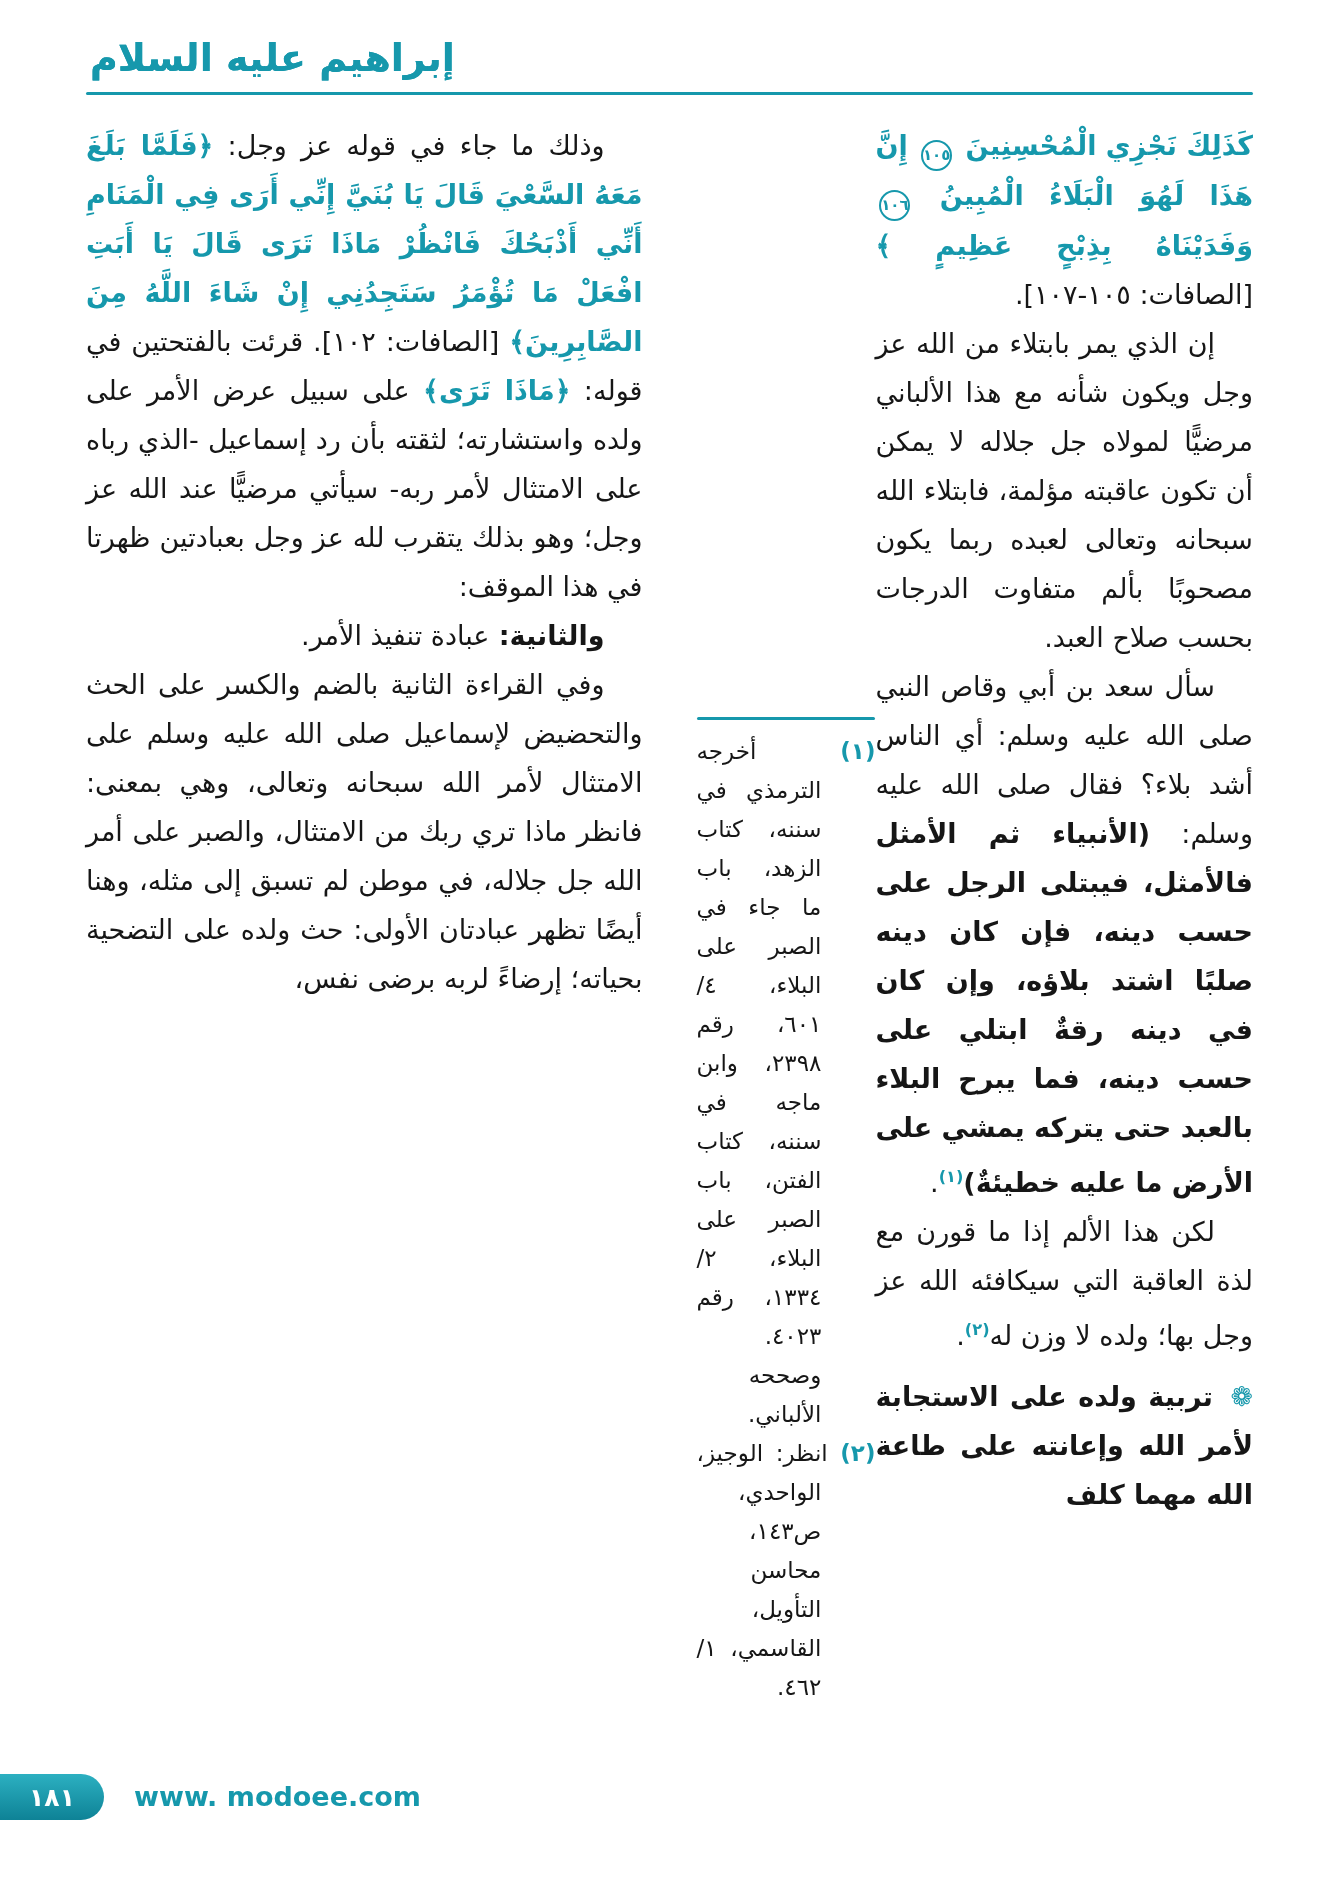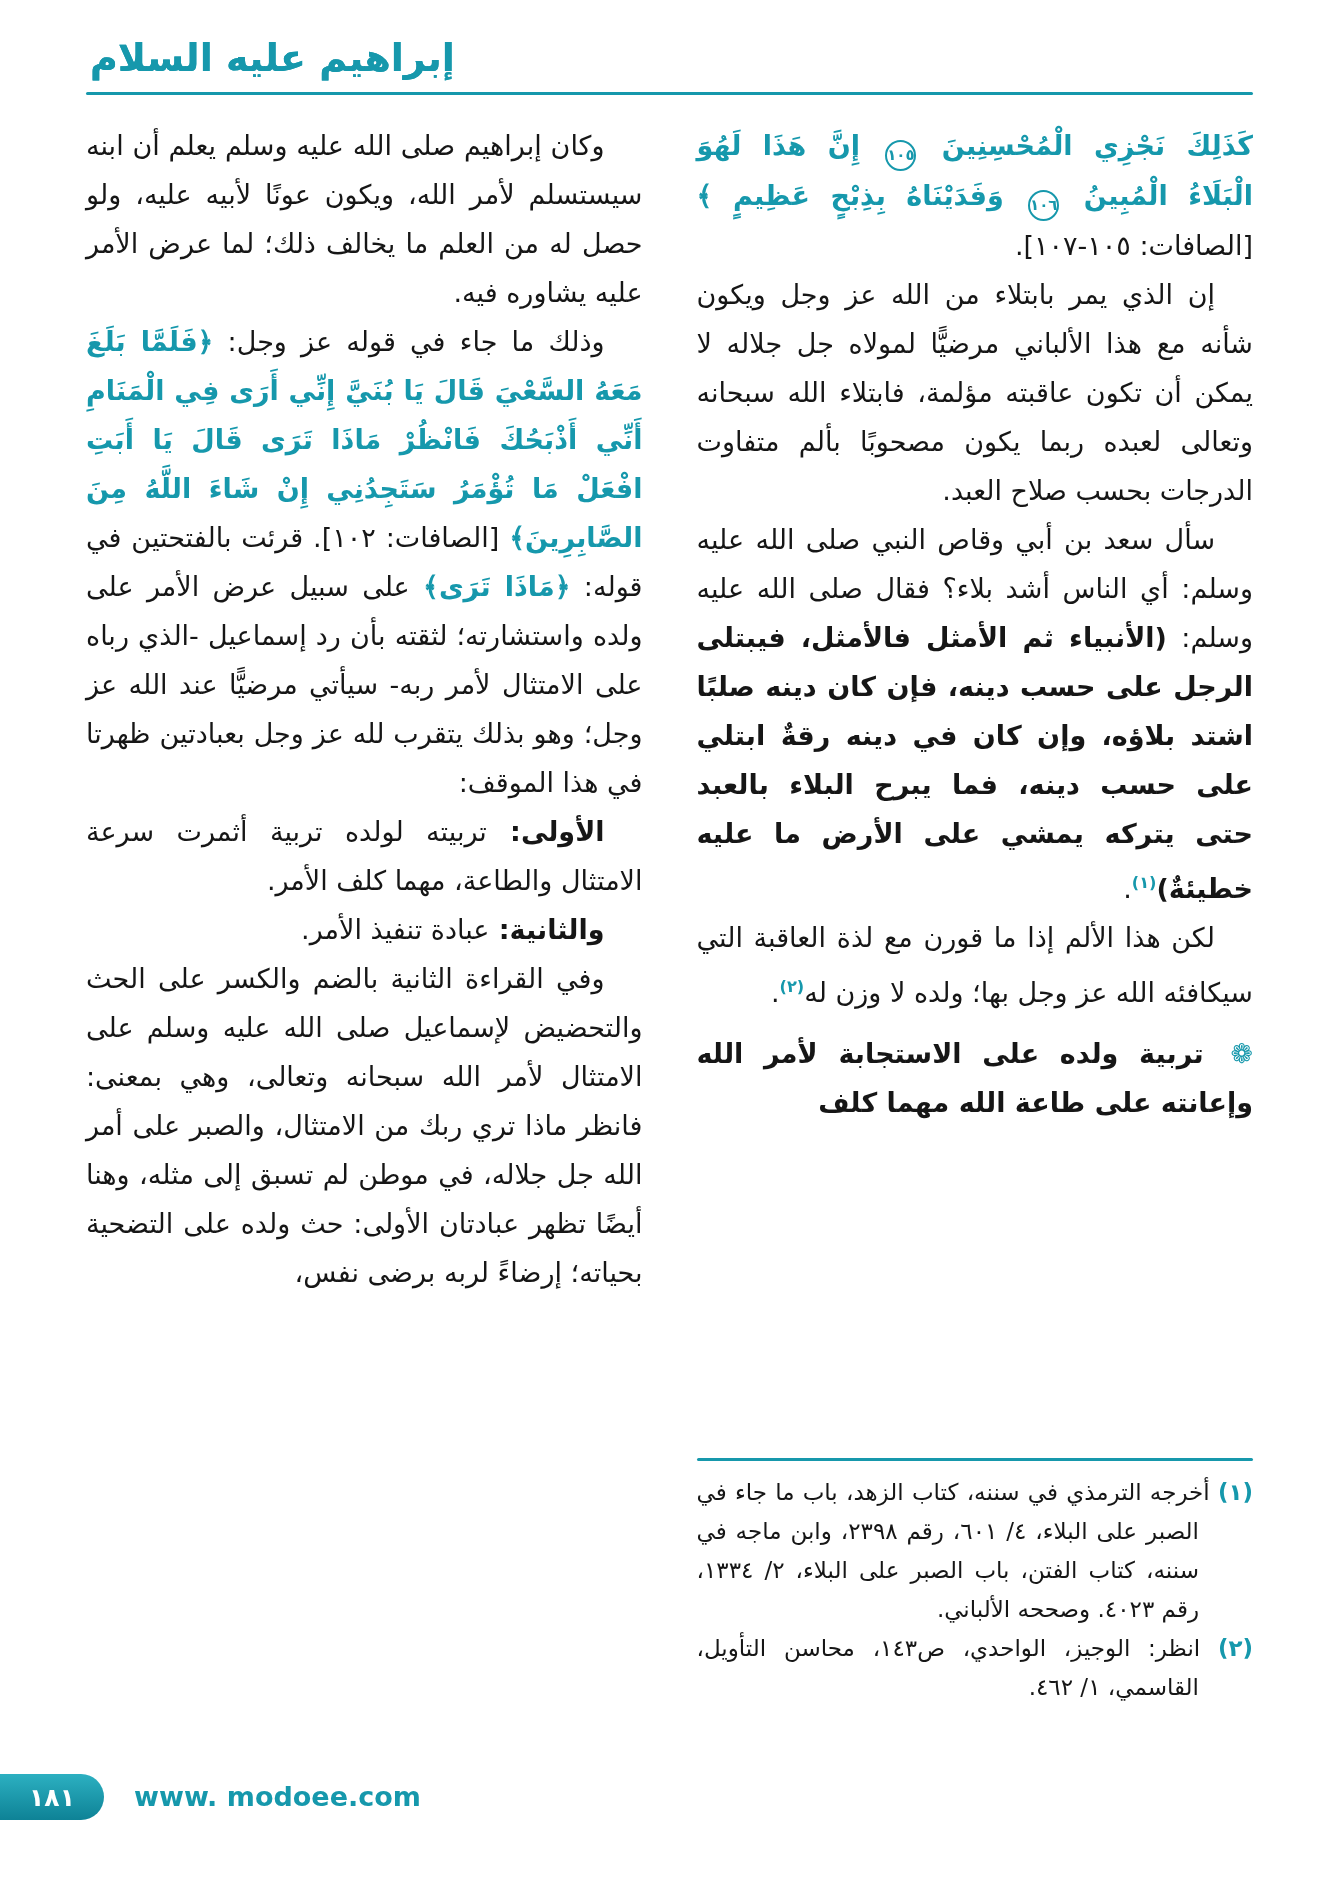--- a/index.html
+++ b/index.html
@@ -17,21 +17,21 @@
   .calligraphy{
     color:var(--accent); font-size:38px; font-weight:bold;
     direction:rtl; display:inline-block; padding-left:4px;
     text-shadow:0 0 0.4px var(--accent);
   }
   .header-rule{ height:3px; background:var(--accent); margin-top:12px; border-radius:2px; }
 
   
   .columns{ display:flex; gap:54px; margin-top:26px; height:1586px; }
   .col{ flex:1; min-width:0; font-size:27px; line-height:49px; text-align:justify; }
-  .col-right{ display:flex; flex-direction:column; }
+  .col-right{ display:flex; flex-direction:row; }
 
   .para{ margin:0; }
   .para.indent{ text-indent:38px; }
   .para.amr{ text-indent:158px; }
   .para.bullet{ margin-top:12px; }
 
   .seg-n{ color:var(--ink); }
   .seg-b{ color:var(--ink); font-weight:bold; }
   .seg-q{ color:var(--accent); font-weight:bold; }
   .seg-orn{ color:var(--accent); font-weight:bold; }
@@ -91,23 +91,21 @@
       <div class="footnotes">
         <div class="fn-rule"></div>
         <div class="fn-list">
             <p class="fn-item"><span class="fn-num">(١)</span><span class="fn-text"> أخرجه الترمذي في سننه، كتاب الزهد، باب ما جاء في الصبر على البلاء، ٤/ ٦٠١، رقم ٢٣٩٨، وابن ماجه في سننه، كتاب الفتن، باب الصبر على البلاء، ٢/ ١٣٣٤، رقم ٤٠٢٣. وصححه الألباني.</span></p>
             <p class="fn-item"><span class="fn-num">(٢)</span><span class="fn-text"> انظر: الوجيز، الواحدي، ص١٤٣، محاسن التأويل، القاسمي، ١/ ٤٦٢.</span></p>
           </div>
       </div>
     </section>
 
     <section class="col col-left">
-        <p class="para indent"><span class="seg-n">وكان إبراهيم صلى الله عليه وسلم يعلم أن ابنه سيستسلم لأمر الله، ويكون عونًا لأبيه عليه، ولو حصل له من العلم ما يخالف ذلك؛ لما عرض الأمر عليه يشاوره فيه.</span></p>
         <p class="para indent"><span class="seg-n">وذلك ما جاء في قوله عز وجل: </span><span class="seg-orn">﴿</span><span class="seg-q">فَلَمَّا بَلَغَ مَعَهُ السَّعْيَ قَالَ يَا بُنَيَّ إِنِّي أَرَى فِي الْمَنَامِ أَنِّي أَذْبَحُكَ فَانْظُرْ مَاذَا تَرَى قَالَ يَا أَبَتِ افْعَلْ مَا تُؤْمَرُ سَتَجِدُنِي إِنْ شَاءَ اللَّهُ مِنَ الصَّابِرِينَ</span><span class="seg-orn">﴾</span><span class="seg-n"> [الصافات: ١٠٢]. قرئت بالفتحتين في قوله: </span><span class="seg-orn">﴿</span><span class="seg-q">مَاذَا تَرَى</span><span class="seg-orn">﴾</span><span class="seg-n"> على سبيل عرض الأمر على ولده واستشارته؛ لثقته بأن رد إسماعيل -الذي رباه على الامتثال لأمر ربه- سيأتي مرضيًّا عند الله عز وجل؛ وهو بذلك يتقرب لله عز وجل بعبادتين ظهرتا في هذا الموقف:</span></p>
-        <p class="para indent"><span class="seg-b">الأولى: </span><span class="seg-n">تربيته لولده تربية أثمرت سرعة الامتثال والطاعة، مهما كلف الأمر.</span></p>
         <p class="para indent"><span class="seg-b">والثانية: </span><span class="seg-n">عبادة تنفيذ الأمر.</span></p>
         <p class="para indent"><span class="seg-n">وفي القراءة الثانية بالضم والكسر على الحث والتحضيض لإسماعيل صلى الله عليه وسلم على الامتثال لأمر الله سبحانه وتعالى، وهي بمعنى: فانظر ماذا تري ربك من الامتثال، والصبر على أمر الله جل جلاله، في موطن لم تسبق إلى مثله، وهنا أيضًا تظهر عبادتان الأولى: حث ولده على التضحية بحياته؛ إرضاءً لربه برضى نفس،</span></p>
       </section>
 
   </main>
 
   <footer>
     <div class="page-pill">
       <span>١٨١</span>
     </div>

